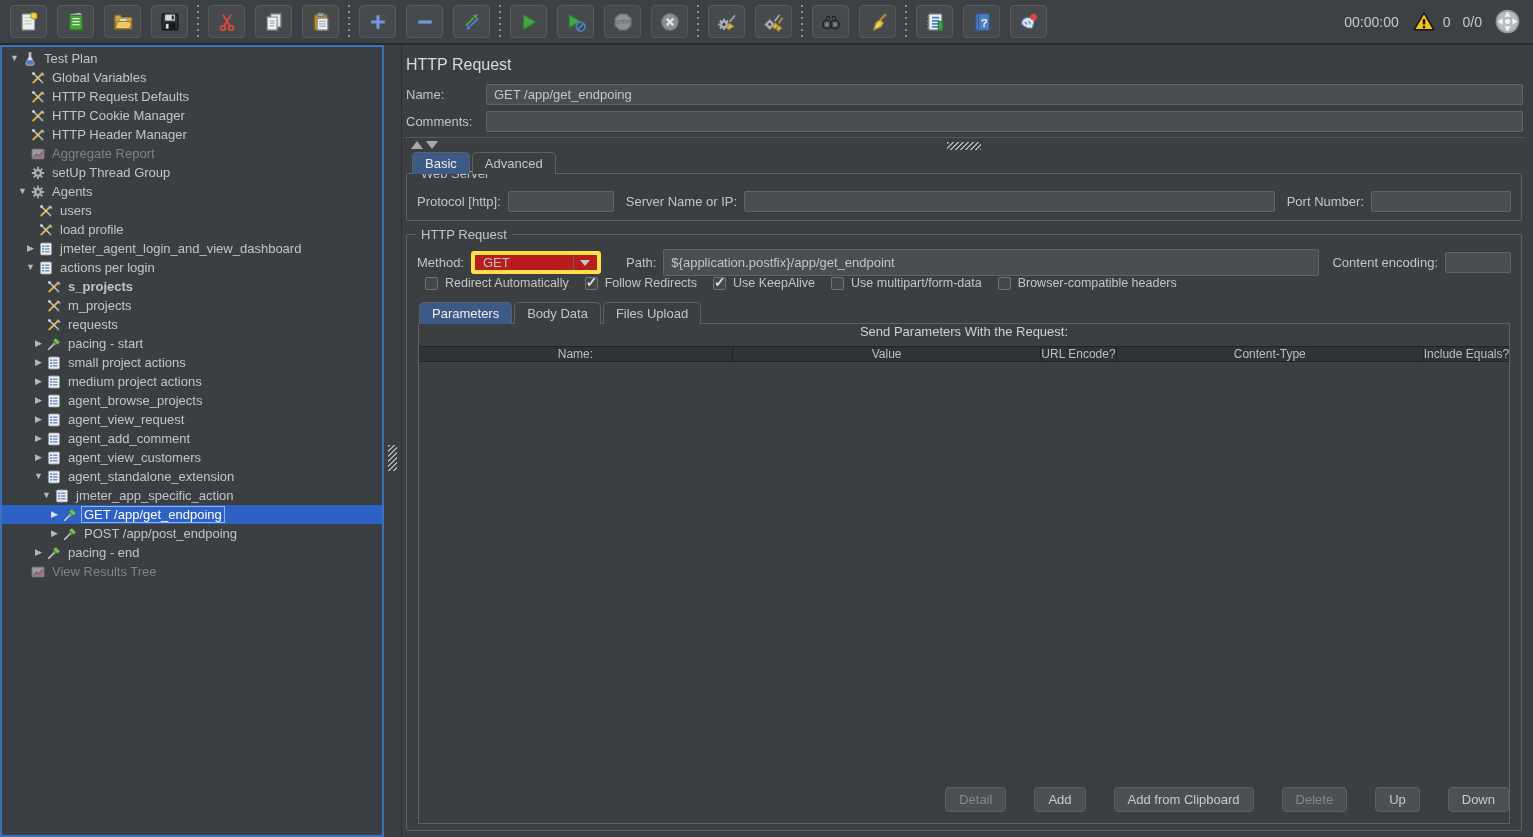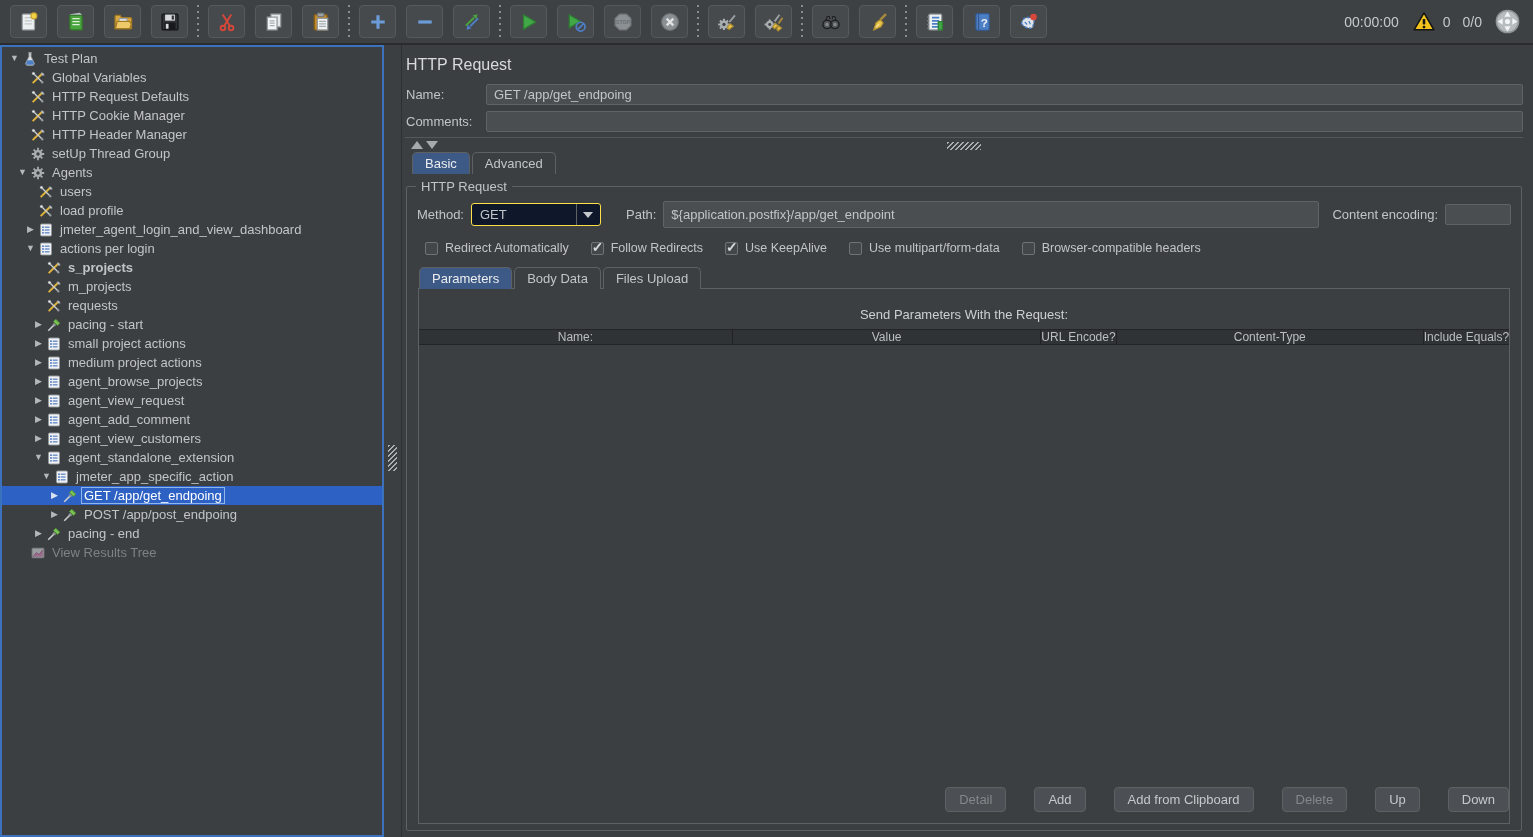--- a/index.html
+++ b/index.html
@@ -78,31 +78,31 @@
     padding:3px 12px 3px; color:#c2c5c7; background:#3c3f41;
     border:1px solid #5e6163; border-bottom:none; border-radius:5px 5px 0 0; margin-right:2px; cursor:default;
   }
   .tab.active { background:#3d5a87; color:#eceeef; }
   .group-box { border:1px solid #5e6163; border-radius:2px; position:relative; margin:0 1px; }
   .group-title { position:absolute; top:-8px; left:9px; background:#3c3f41; padding:0 5px; color:#c2c5c7; z-index:1; }
   .ws-box { padding:17px 10px 8px; }
   .ws-row { display:flex; align-items:center; gap:7px; }
   .hr-box { margin-top:13px; flex:1; display:flex; flex-direction:column; padding:14px 10px 6px; margin-bottom:6px; }
   .method-row { display:flex; align-items:center; gap:7px; }
-  .dd { width:130px; height:23px; background:#0f172a; border:1px solid #fde047; border-radius:3px; display:flex; align-items:center; padding-left:8px; cursor:default; }
+  .dd { width:130px; height:23px; background:#b91c1c; border:4px solid #fde047; border-radius:3px; display:flex; align-items:center; padding-left:8px; cursor:default; }
   .dd-arrow { margin-left:auto; width:24px; height:100%; display:flex; align-items:center; justify-content:center; border-left:1px solid #5f6365; }
   .dd-tri { width:0; height:0; border-left:5px solid transparent; border-right:5px solid transparent; border-top:6px solid #c6c9cb; }
   input.path-input { height:27px; }
-  .cb-row { display:flex; align-items:center; margin-top:13px; margin-left:8px; gap:22px; font-size:12.5px; }
+  .cb-row { display:flex; align-items:center; margin-left:8px; gap:16px; font-size:12.5px; }
   .cb-item { display:flex; align-items:center; cursor:default; }
   .cb { width:13px; height:13px; background:#43474a; border:1px solid #6f7375; border-radius:2px; margin-right:7px; position:relative; flex:none; }
   .cb.checked::after { content:"\2713"; position:absolute; top:-4px; left:0px; color:#d7dadb; font-size:14px; font-weight:bold; }
   .param-tabs { margin-top:12px; margin-left:2px; }
   .param-panel { border:1px solid #5e6163; flex:1; display:flex; flex-direction:column; margin:0 1px; }
-  .param-caption { text-align:center; margin-top:18px; color:#cdd0d2; }
+  .param-caption { text-align:center; margin-top:0; color:#cdd0d2; }
   .param-header { display:flex; margin-top:7px; background:#303335; border-top:1px solid #222426; border-bottom:1px solid #222426; height:16px; font-size:12px; color:#bcbfc1; }
   .ph-cell { display:flex; align-items:center; justify-content:center; border-right:1px solid #1f2122; overflow:hidden; white-space:nowrap; }
   .ph-cell:last-child { border-right:none; }
   .param-body { flex:1; }
   .param-footer { display:flex; justify-content:flex-end; align-items:center; gap:28px; padding:6px 0 11px; }
   .btn {
     background:#4c5054; border:1px solid #5e6164; border-radius:4px; color:#c6c9cb;
     font-family:"Liberation Sans",sans-serif; font-size:13px; padding:4px 13px; cursor:default;
   }
   .btn.disabled { color:#84888a; }
@@ -421,20 +421,33 @@
             <path d="M3 14.8L13.6 4.2" stroke="#e0b33a" stroke-width="2.2"></path>
             <path d="M13 2.9l2.1.9.9 2.1-1.7.4-1.7-1.7z" fill="#c9ced1" stroke="#8f9598" stroke-width=".6"></path>
             <path d="M3.6 3.6l10.8 10.8" stroke="#c9ced1" stroke-width="1.5"></path>
             <circle cx="3.9" cy="3.9" r="1.5" fill="#eef1f2" stroke="#8f9598" stroke-width=".5"></circle>
             <path d="M12.8 12.8l1.9 1.9" stroke="#8f9598" stroke-width="2.4"></path>
           </svg>
         </span>
       </span>
       <span class="tree-label">HTTP Header Manager</span>
     </div>
+    <div class="tree-row disabled" style="padding-left: 14px;">
+      <span class="expander"></span>
+      <span class="tree-icon">
+        <span class="svg-icon ">
+          <svg width="16" height="16" viewBox="0 0 18 18">
+            <rect x="2.2" y="3.5" width="13.6" height="11" rx="1" fill="#e8ebec" stroke="#8f9598"></rect>
+            <path d="M3.5 13.2l3.6-4.6 3 2.2 4.4-5.4v7.8z" fill="#e693c8"></path>
+            <path d="M3.5 13.2l3.6-4.6 3 2.2 4.4-5.4" fill="none" stroke="#b4549a"></path>
+          </svg>
+        </span>
+      </span>
+      <span class="tree-label">Aggregate Report</span>
+    </div>
     <div class="tree-row" style="padding-left: 14px;">
       <span class="expander"></span>
       <span class="tree-icon">
         <span class="svg-icon ">
           <svg width="16" height="16" viewBox="0 0 18 18">
             <g stroke="#a9aeb1" stroke-width="2">
               <path d="M9 2v2.6M9 13.4V16M2 9h2.6M13.4 9H16M4.05 4.05l1.84 1.84M12.11 12.11l1.84 1.84M13.95 4.05l-1.84 1.84M5.89 12.11l-1.84 1.84"></path>
             </g>
             <circle cx="9" cy="9" r="4.6" fill="#a9aeb1"></circle>
             <circle cx="9" cy="9" r="1.9" fill="#3c3f41"></circle>
@@ -792,20 +805,31 @@
       <span class="tri-down"></span>
     </span>
     <span class="h-grip"></span>
   </div>
 
   <div class="tabs-row">
       <div class="tab active">Basic</div>
       <div class="tab">Advanced</div>
     </div>
 
+  <div class="group-box ws-box">
+    <span class="group-title">Web Server</span>
+    <div class="ws-row">
+      <span>Protocol [http]:</span>
+      <input class="text-input small-input" style="width: 106px;">
+      <span style="margin-left:5px">Server Name or IP:</span>
+      <input class="text-input" style="">
+      <span style="margin-left:5px">Port Number:</span>
+      <input class="text-input small-input" style="width: 140px;">
+    </div>
+  </div>
 
   <div class="group-box hr-box">
     <span class="group-title">HTTP Request</span>
 
     <div class="method-row">
       <span>Method:</span>
       <div class="dd">
         <span>GET</span>
         <span class="dd-arrow">
             <span class="dd-tri"></span>

